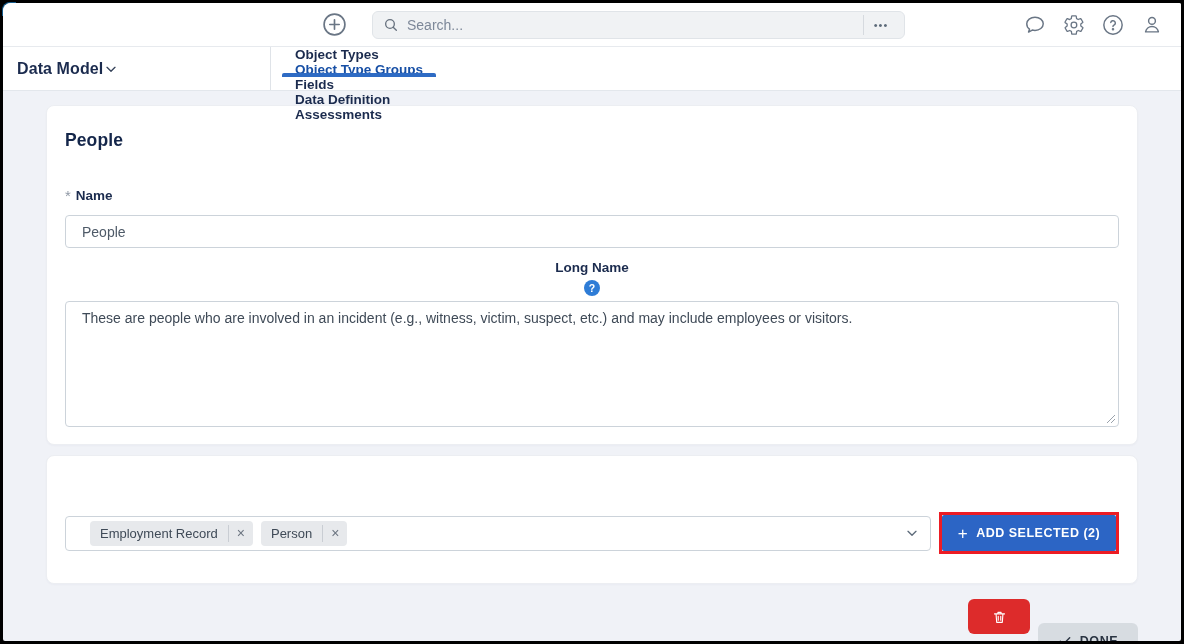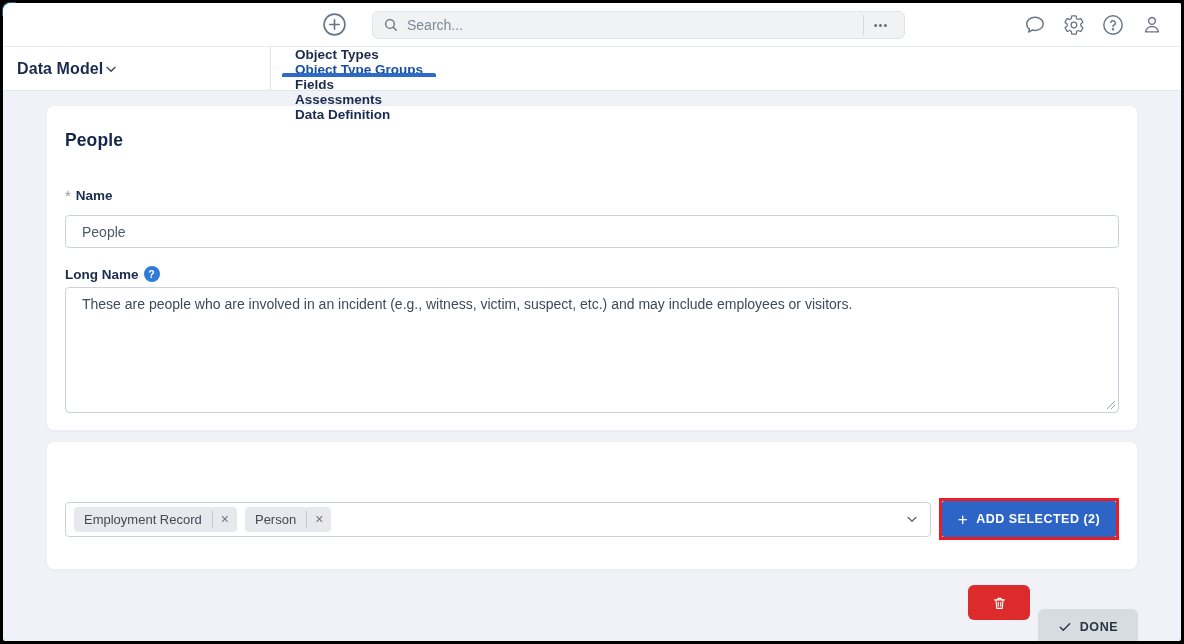--- a/index.html
+++ b/index.html
@@ -98,21 +98,21 @@
   }
   .required-marker{ color:#8f98a5; font-weight:400; font-size:15px; }
   .name-label-row{ margin-top:36px; }
   .text-input{
     margin-top:11px; width:100%; height:33px;
     border:1px solid #ccd3da; border-radius:4px;
     font-family:"Liberation Sans",sans-serif;
     font-size:14px; color:#4e5a68; padding:0 16px;
     outline:none; background:#fff;
   }
-  .longname-label-row{ margin-top:18px; }
+  .longname-label-row{ margin-top:12px;flex-direction:column; }
   .help-icon{
     width:16px; height:16px; border-radius:50%;
     background:#2e7cd6; color:#fff;
     display:inline-flex; align-items:center; justify-content:center;
     font-size:10.5px; font-weight:700; cursor:pointer;
   }
   .textarea-wrap{ position:relative; margin-top:5px; }
   .text-area{
     width:100%; height:126px; resize:none;
     border:1px solid #ccd3da; border-radius:4px;
@@ -122,21 +122,21 @@
   }
   .resize-handle{
     position:absolute; right:3px; bottom:3px; width:10px; height:10px;
     pointer-events:none;
   }
   .card-related{ margin-top:10px; padding-bottom:29px; }
   .related-row{ margin-top:32px; display:flex; align-items:center; }
   .multiselect{
     flex:1; height:35px;
     border:1px solid #ccd3da; border-radius:4px; background:#fff;
-    display:flex; align-items:center; padding:0 10px 0 8px; gap:8px;
+    display:flex; align-items:center; padding:0 10px 0 24px; gap:8px;
     cursor:pointer;
   }
   .tagrow{ display:flex; align-items:center; gap:8px; flex:1; }
   .tag{
     display:inline-flex; align-items:center; height:25px;
     background:#e7e9ec; border-radius:4px; font-size:13px; color:#3f4a57;
   }
   .tag .tag-label{ padding:0 10px; white-space:nowrap; }
   .tag .tag-x{
     border-left:1px solid #c9cdd3; padding:0 8px; height:17px;
@@ -237,22 +237,22 @@
       <span class="icon">
         <svg viewBox="0 0 24 24" fill="none" stroke="currentColor" stroke-width="2" stroke-linecap="round" stroke-linejoin="round">
           <path d="M6 9.5l6 6 6-6"></path>
         </svg>
       </span>
     </div>
     <div class="tabs">
       <div class="tab">Object Types</div>
       <div class="tab active">Object Type Groups</div>
       <div class="tab">Fields</div>
+      <div class="tab">Data Definition</div>
       <div class="tab">Assessments</div>
-      <div class="tab">Data Definition</div>
     </div>
   </nav>
 
   <main class="content">
 
     <section class="card">
       <h2>People</h2>
 
       <div class="field-label name-label-row">
         <span class="required-marker">*</span>

